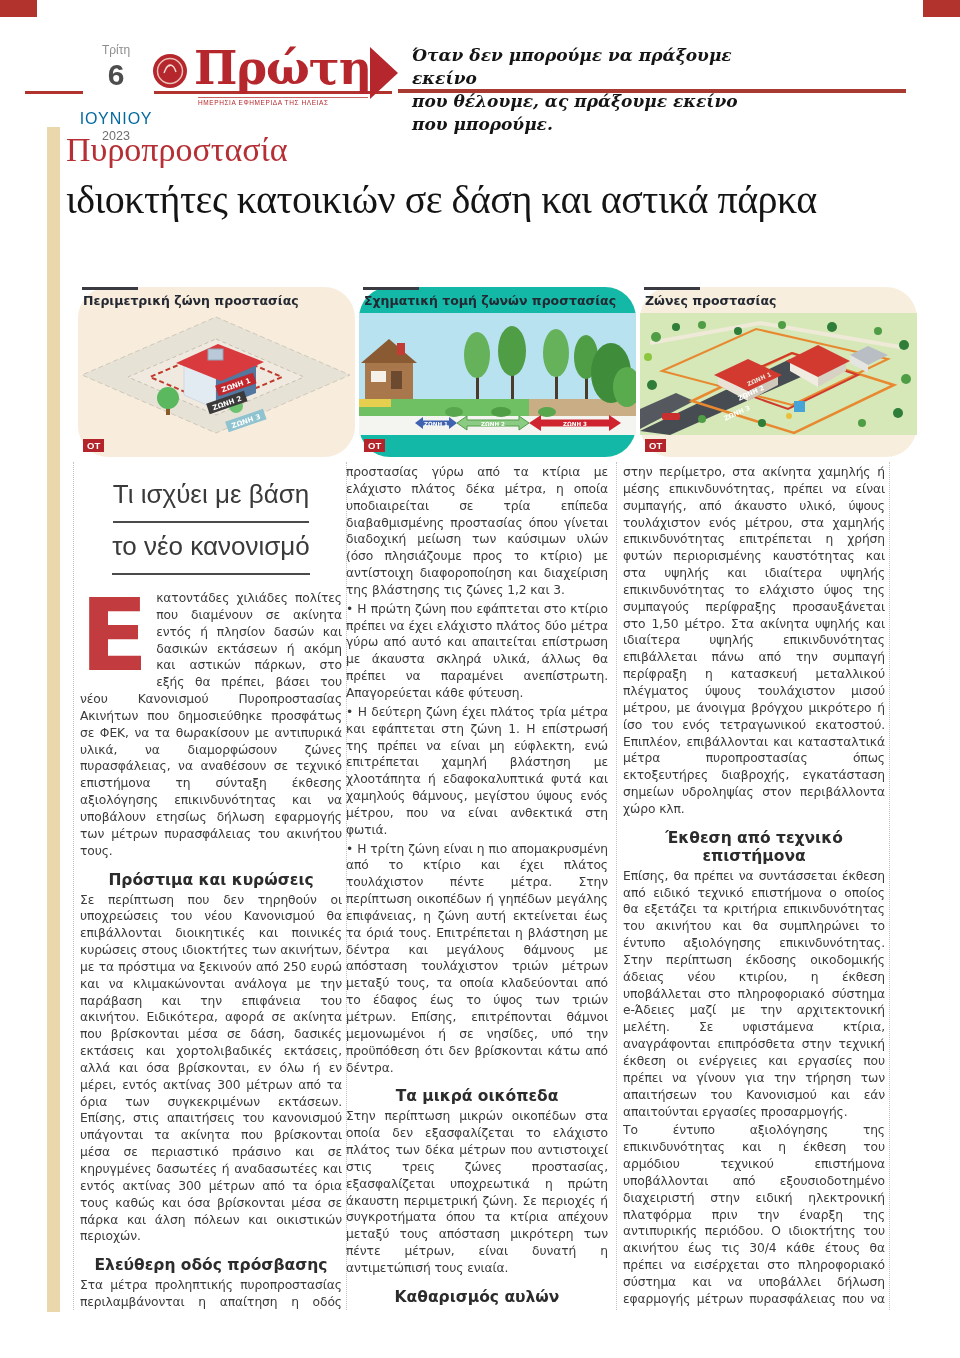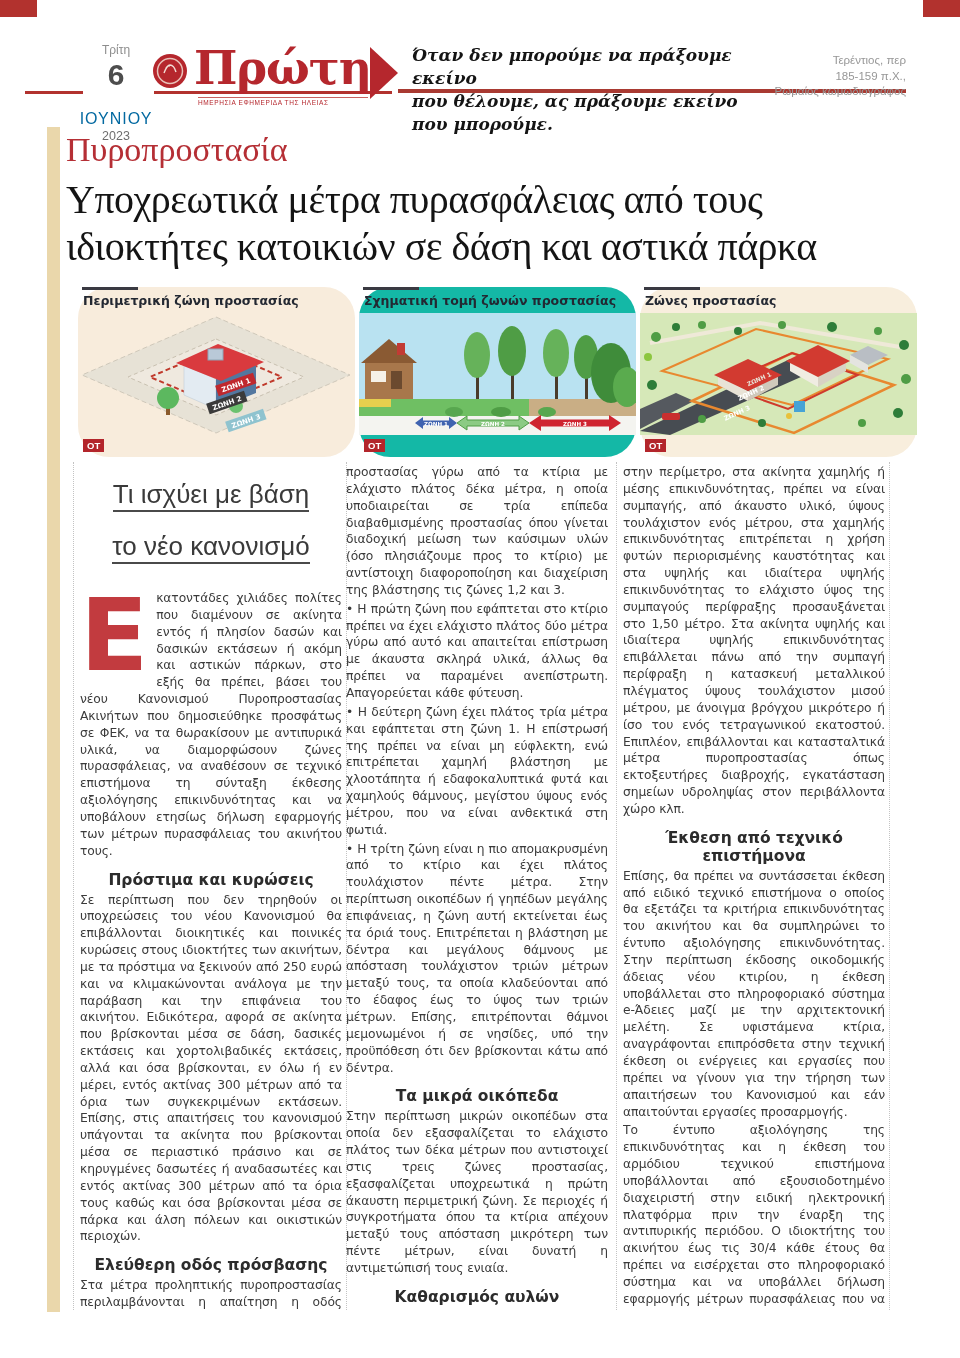--- a/index.html
+++ b/index.html
@@ -58,21 +58,21 @@
   .ot-badge{position:absolute;left:5px;bottom:5px;background:#b3252b;color:#fff;font-weight:700;
             font-size:9.5px;padding:2px 4px;line-height:1;}
 
   
   .colsep{position:absolute;top:462px;height:848px;width:0;border-left:1px dotted #c3c3c3;}
   .cs1{left:73px;} .cs2{left:346px;} .cs3{left:616px;} .cs4{left:889px;}
   .col{position:absolute;top:464px;width:262px;height:846px;overflow:hidden;}
   .col.c1{left:80px;} .col.c2{left:346px;} .col.c3{left:623px;}
 
   .lead-heading{text-align:center;margin:4px 0 18px;line-height:2.0;}
-  .lead-heading span{font-size:26px;color:#3a3a3a;border-bottom:2px solid #4a4a4a;padding-bottom:1px;}
+  .lead-heading span{font-size:26px;color:#3a3a3a;border-bottom:2px solid #4a4a4a;padding-bottom:12px;}
 
   .dropcap{float:left;font-family:"DejaVu Sans",sans-serif;font-weight:700;color:#c23b3f;
            font-size:100px;line-height:.8;margin:6px 8px 0 0;}
 
   .para{text-align:justify;font-size:12.3px;line-height:1.37;color:#3b3b3b;letter-spacing:-0.1px;
         font-family:"DejaVu Sans",sans-serif;margin:0 0 2px;}
   .para.bullet::before{content:"•  ";}
   .subhead{text-align:center;font-weight:700;font-size:15.5px;color:#2c2c2c;margin:11px 0 3px;
            font-family:"DejaVu Sans",sans-serif;}
 
@@ -106,30 +106,24 @@
     <div class="logo-wordmark">Πρώτη</div>
   </div>
   <div class="logo-tagline">ΗΜΕΡΗΣΙΑ ΕΦΗΜΕΡΙΔΑ ΤΗΣ ΗΛΕΙΑΣ</div>
   <div class="logo-arrow"></div>
 
   <div class="masthead-quote">
     <div>Όταν δεν μπορούμε να πράξουμε εκείνο</div>
     <div>που θέλουμε, ας πράξουμε εκείνο που μπορούμε.</div>
   </div>
 
-  <div class="masthead-attrib">
-    <div>Τερέντιος, περ</div>
-    <div>185-159 π.Χ.,</div>
-    <div>Ρωμαίος κωμωδιογράφος</div>
-  </div>
 
   <div class="tan-bar"></div>
   <div class="kicker">Πυροπροστασία</div>
   <div class="headline">
-    <div>Υποχρεωτικά μέτρα πυρασφάλειας από τους</div>
     <div>ιδιοκτήτες κατοικιών σε δάση και αστικά πάρκα</div>
   </div>
 
   <div class="figure f1">
     <div class="fig-topline"></div>
     <div class="fig-caption">Περιμετρική ζώνη προστασίας</div>
     <svg class="fig-art" viewBox="0 0 277 122">
       <polygon points="138,4 272,62 138,120 4,62" fill="#e7e2d6" stroke="#cfc8ba" stroke-width="1" stroke-dasharray="5,3"></polygon>
       <polygon points="138,26 226,64 138,102 50,64" fill="#efe9df" stroke="#c8c0b0" stroke-width="1" stroke-dasharray="4,3"></polygon>
       <polygon points="138,36 204,64 138,92 72,64" fill="none" stroke="#c0392b" stroke-width="2" stroke-dasharray="5,3"></polygon>

